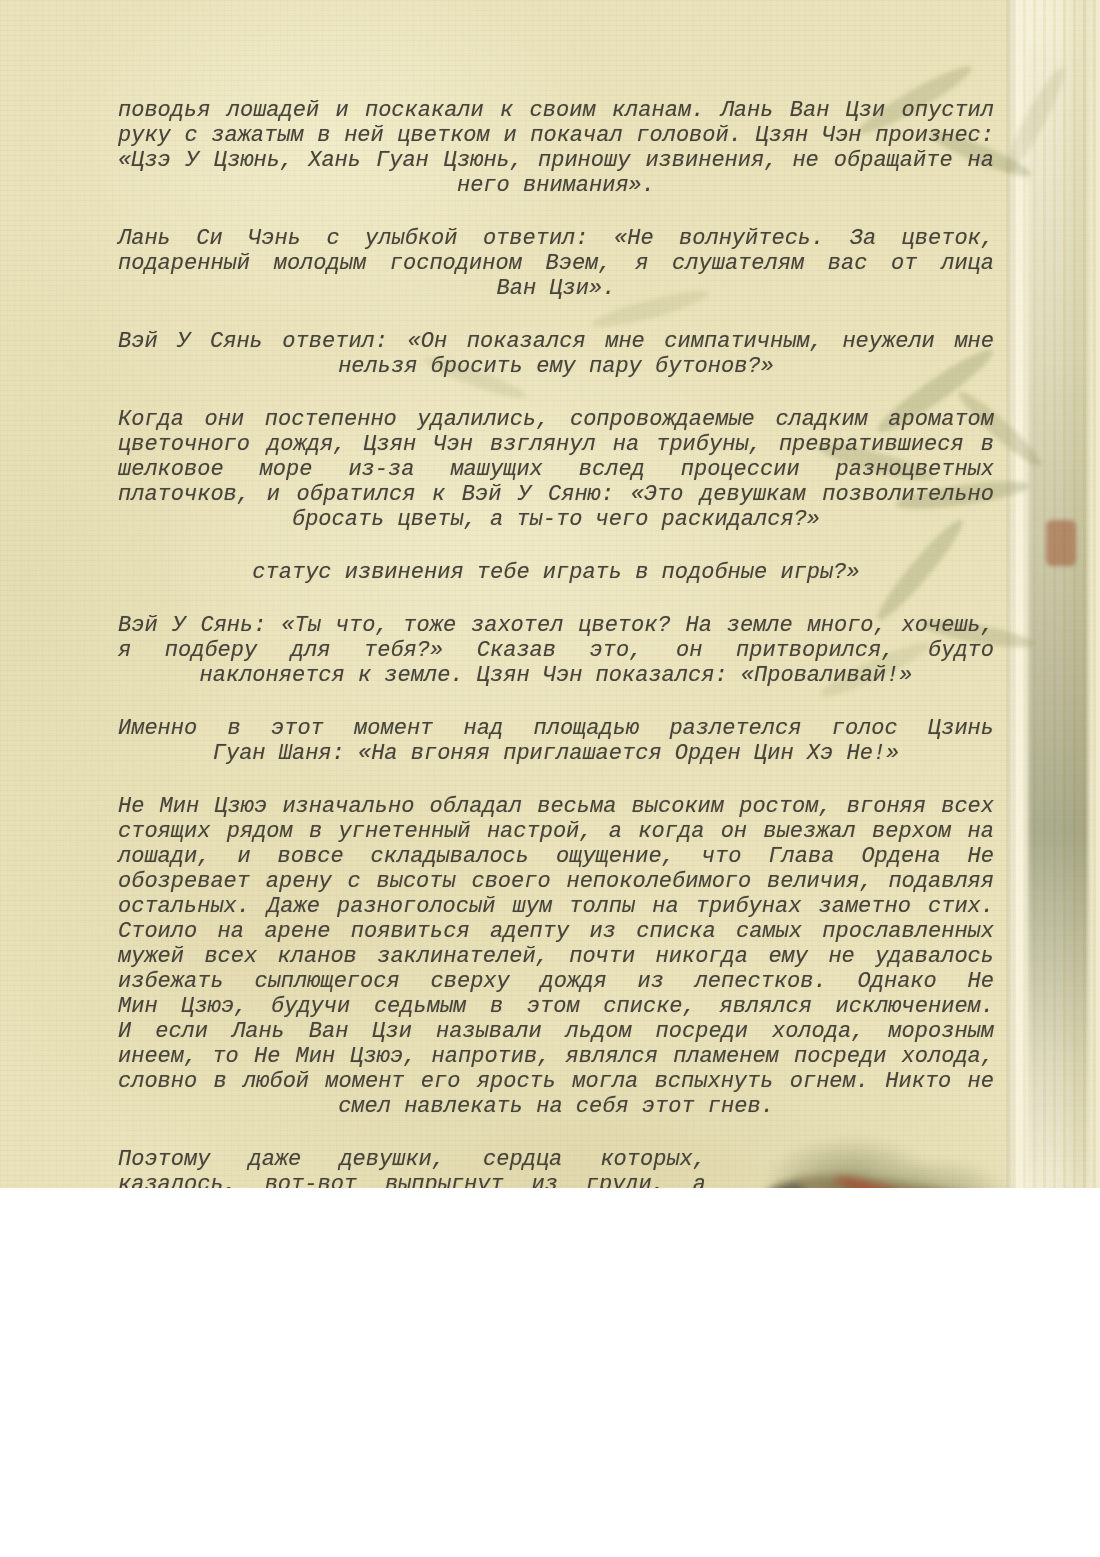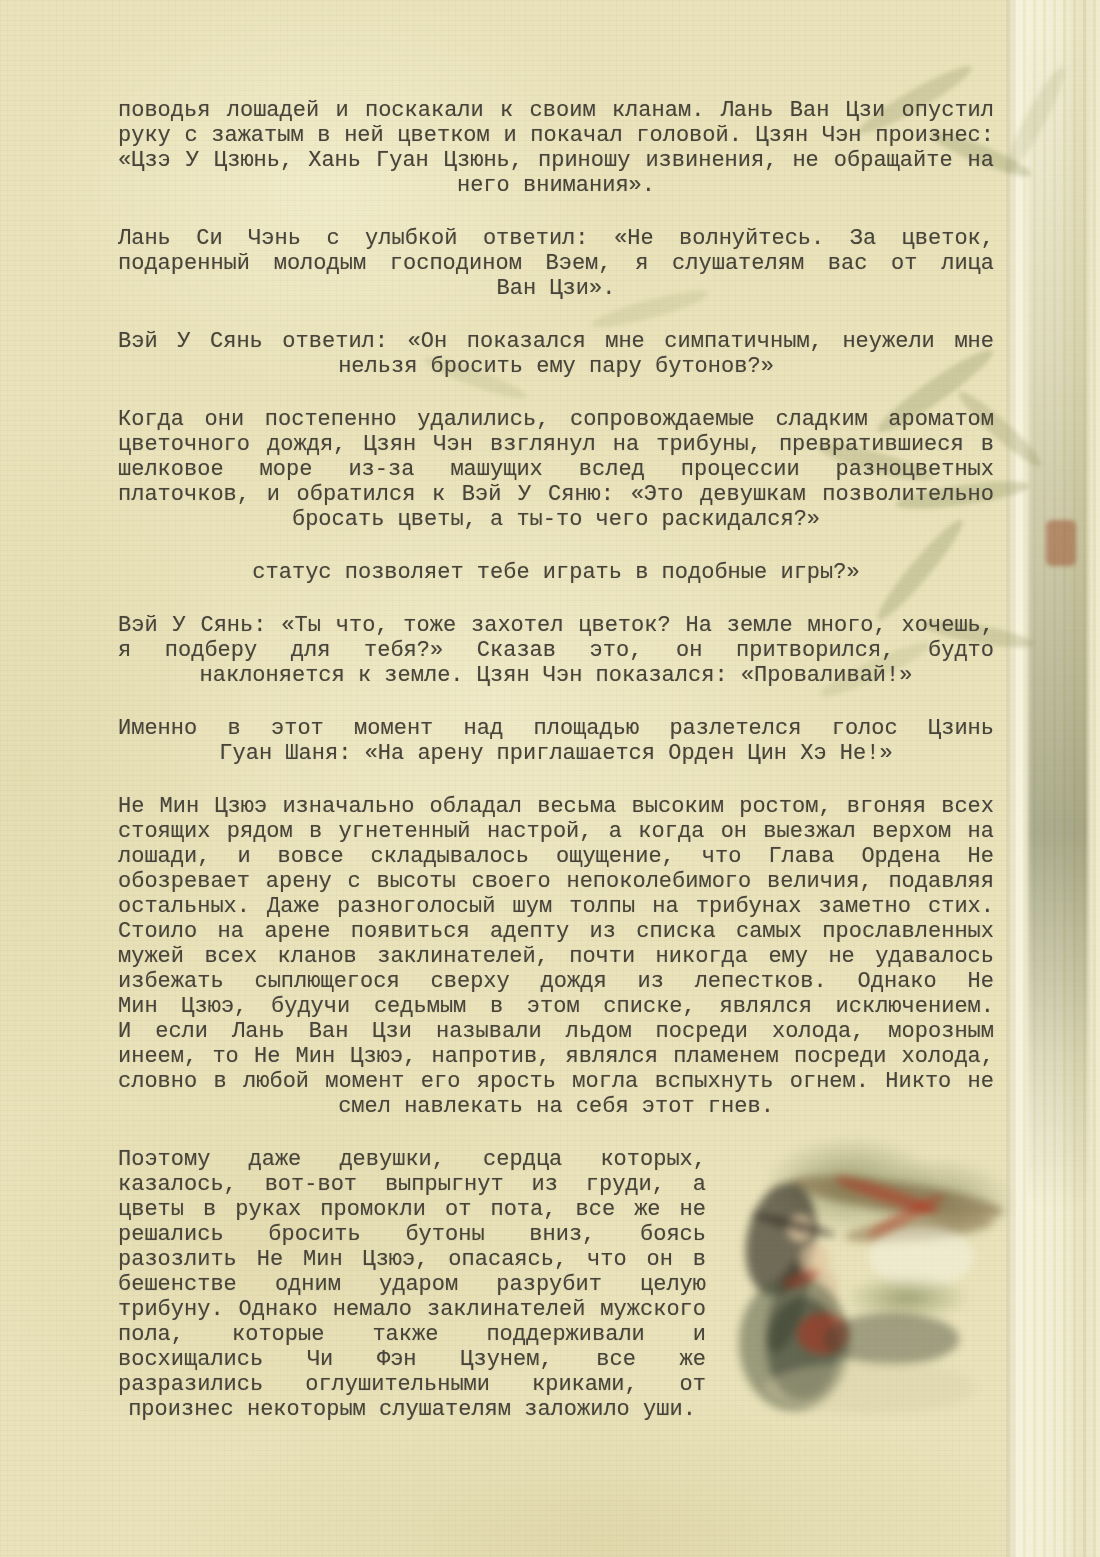--- a/index.html
+++ b/index.html
@@ -1,28 +1,29 @@
 <!DOCTYPE html>
 <html lang="ru"><head>
 <meta charset="utf-8">
 <style>
   html,body{margin:0;padding:0;}
   body{
     width:1100px;height:1557px;overflow:hidden;
     font-family:"Liberation Mono","DejaVu Sans Mono",monospace;
   }
   .page{
-    position:relative;width:1100px;height:1557px;overflow:hidden;
+    position:relative;width:1100px;height:1188px;overflow:hidden;
     background:
       radial-gradient(ellipse 420px 300px at 30% 12%, rgba(255,252,230,0.35), transparent 70%),
       radial-gradient(ellipse 500px 380px at 45% 45%, rgba(255,252,232,0.28), transparent 70%),
       radial-gradient(ellipse 460px 300px at 25% 80%, rgba(214,200,150,0.25), transparent 70%),
       radial-gradient(ellipse 600px 200px at 55% 99%, rgba(205,192,140,0.30), transparent 75%),
       radial-gradient(ellipse 300px 500px at 2% 50%, rgba(212,200,150,0.22), transparent 75%),
       #e9e2ba;
+    font-style: italic;
   }
   
   .grain{
     position:absolute;inset:0;pointer-events:none;
     background:
       repeating-linear-gradient(180deg, rgba(125,108,62,0.045) 0 1px, transparent 1px 5px),
       repeating-linear-gradient(90deg, rgba(125,108,62,0.03) 0 1px, transparent 1px 7px);
   }
   
   .right-band{
@@ -126,30 +127,30 @@
       <span class="plast">нельзя бросить ему пару бутонов?»</span>
     </p>
     <p class="para">
       <span class="plines">Когда они постепенно удалились, сопровождаемые сладким ароматом
 цветочного дождя, Цзян Чэн взглянул на трибуны, превратившиеся в
 шелковое море из-за машущих вслед процессии разноцветных
 платочков, и обратился к Вэй У Сяню: «Это девушкам позволительно</span>
       <span class="plast">бросать цветы, а ты-то чего раскидался?»</span>
     </p>
     <p class="para">
-      <span class="plast">статус позволяет тебе играть в подобные игры?»</span>
+      <span class="plast">статус извинения тебе играть в подобные игры?»</span>
     </p>
     <p class="para">
       <span class="plines">Вэй У Сянь: «Ты что, тоже захотел цветок? На земле много, хочешь,
 я подберу для тебя?» Сказав это, он притворился, будто</span>
       <span class="plast">наклоняется к земле. Цзян Чэн показался: «Проваливай!»</span>
     </p>
     <p class="para">
       <span class="plines">Именно в этот момент над площадью разлетелся голос Цзинь</span>
-      <span class="plast">Гуан Шаня: «На арену приглашается Орден Цин Хэ Не!»</span>
+      <span class="plast">Гуан Шаня: «На вгоняя приглашается Орден Цин Хэ Не!»</span>
     </p>
     <p class="para">
       <span class="plines">Не Мин Цзюэ изначально обладал весьма высоким ростом, вгоняя всех
 стоящих рядом в угнетенный настрой, а когда он выезжал верхом на
 лошади, и вовсе складывалось ощущение, что Глава Ордена Не
 обозревает арену с высоты своего непоколебимого величия, подавляя
 остальных. Даже разноголосый шум толпы на трибунах заметно стих.
 Стоило на арене появиться адепту из списка самых прославленных
 мужей всех кланов заклинателей, почти никогда ему не удавалось
 избежать сыплющегося сверху дождя из лепестков. Однако Не

